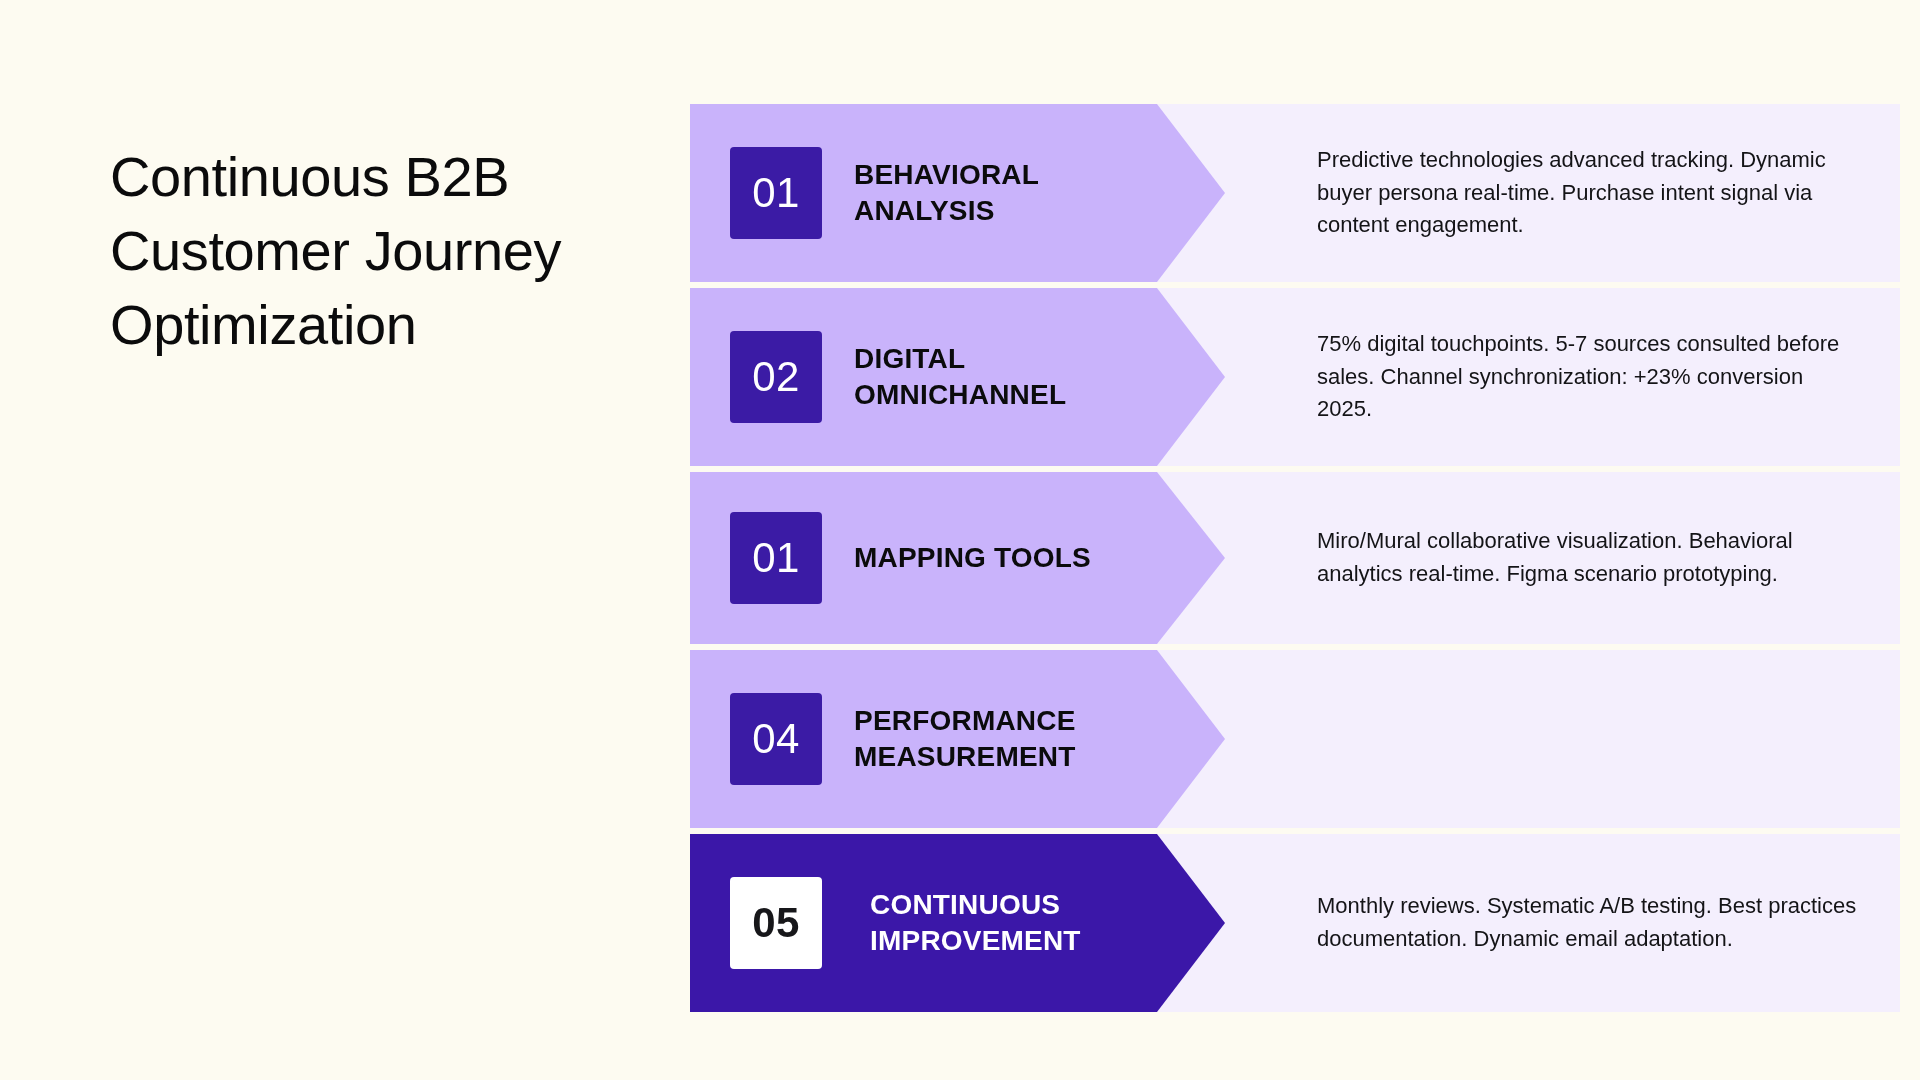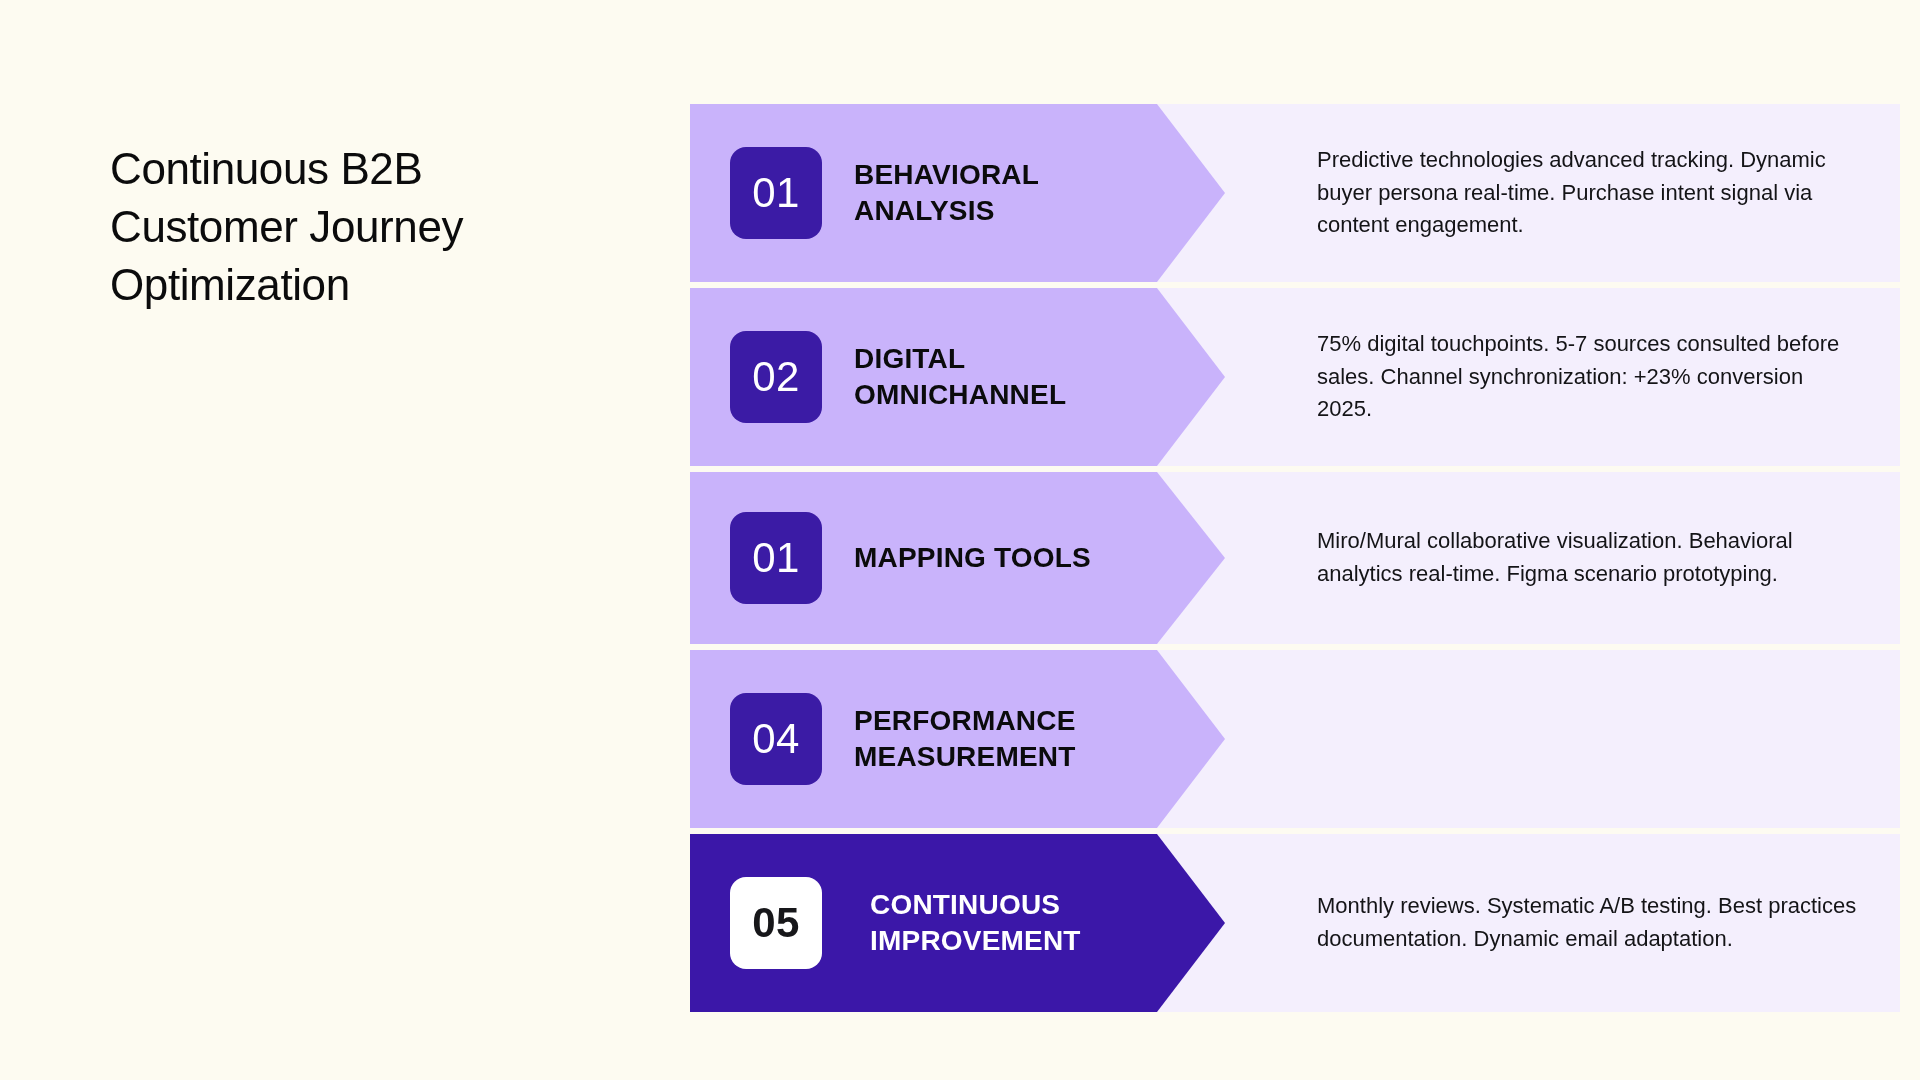--- a/index.html
+++ b/index.html
@@ -16,21 +16,21 @@
   }
 
   
   #title-block {
     position: absolute;
     left: 110px;
     top: 140px;
     width: 480px;
   }
   #page-title {
-    font-size: 44px;
+    font-size: 56px;
     line-height: 1.32;
     font-weight: 400;
     color: #0B0B0C;
     letter-spacing: -0.4px;
     white-space: pre-line;
   }
 
   
   #process-flow {
     position: absolute;
@@ -70,21 +70,21 @@
   }
   .arrow.is-active {
     background: #3B17A8;
     gap: 16px;
   }
 
   .badge {
     flex: 0 0 auto;
     width: 92px;
     height: 92px;
-    border-radius: 16px;
+    border-radius: 4px;
     background: #3B1BA5;
     color: #FFFFFF;
     display: flex;
     align-items: center;
     justify-content: center;
     font-size: 42px;
     font-weight: 400;
     letter-spacing: 0.5px;
   }
   .arrow.is-active .badge {

